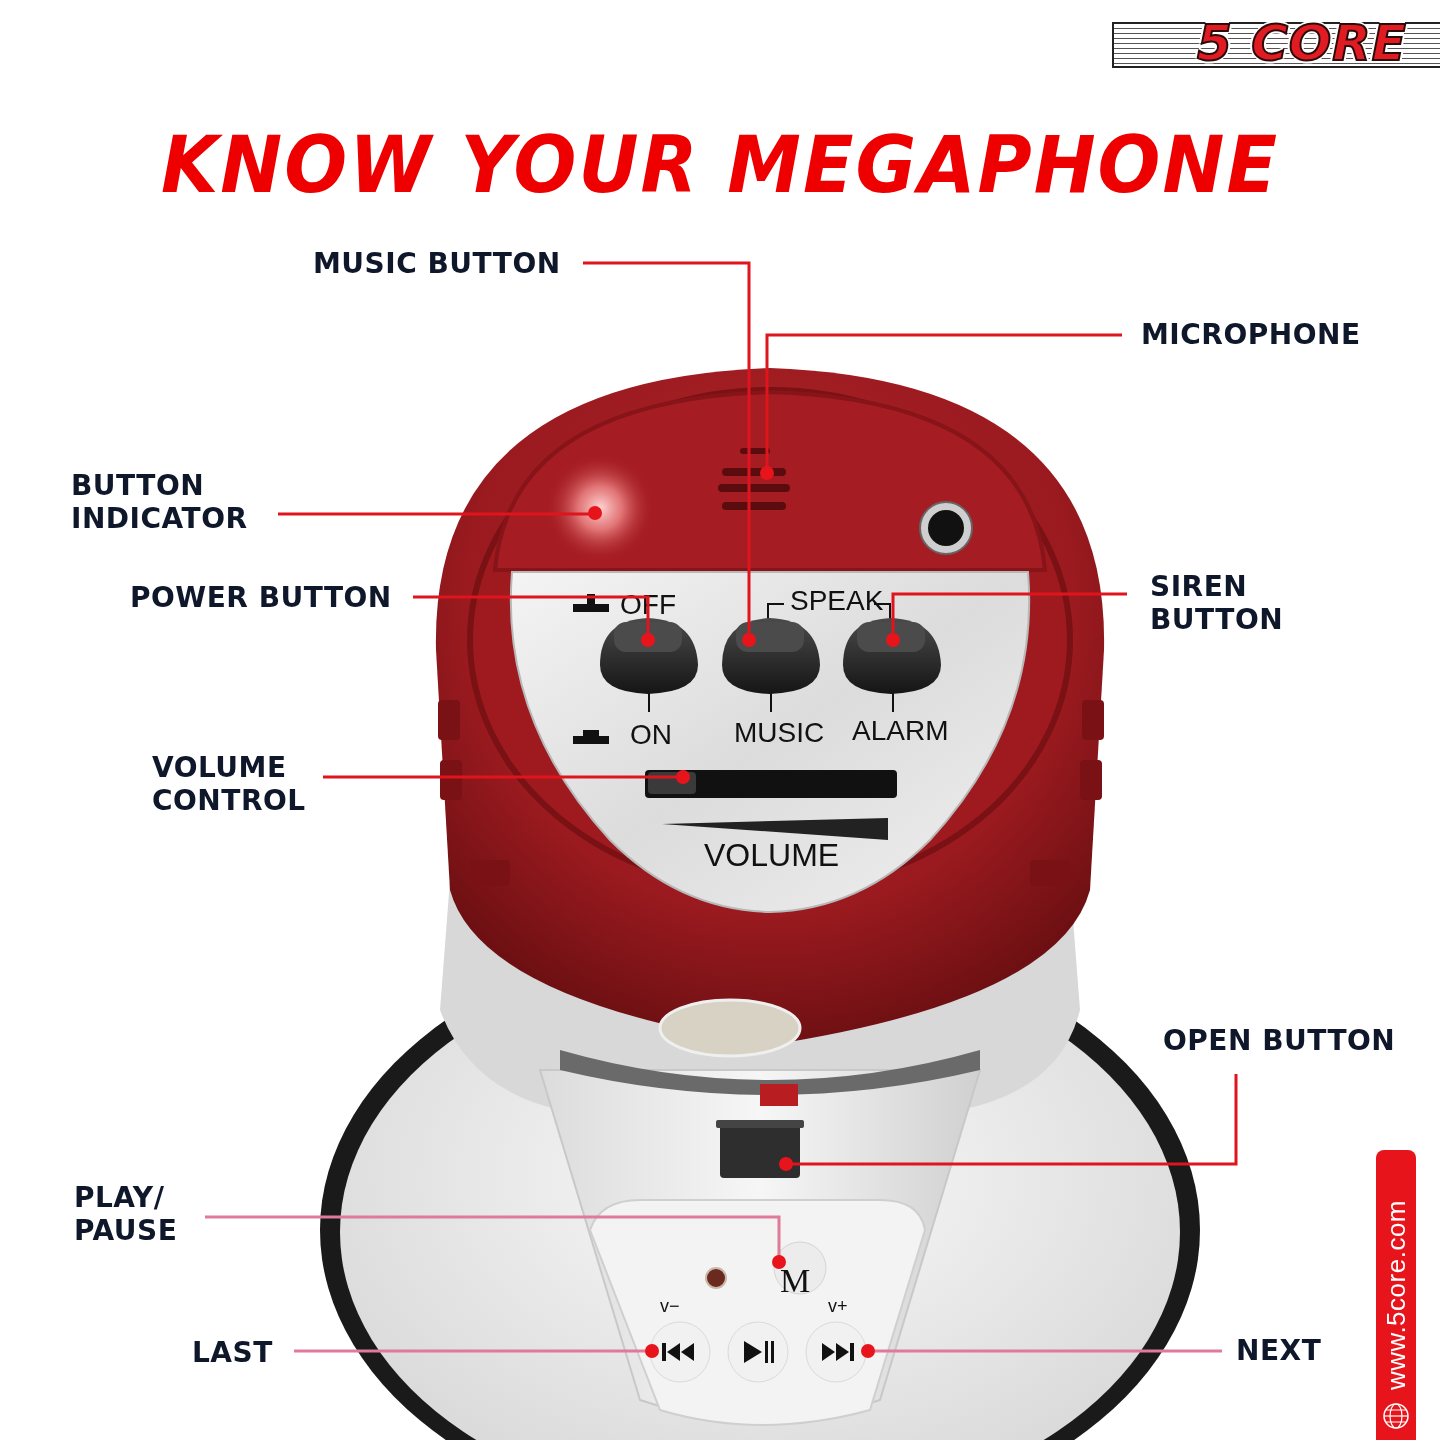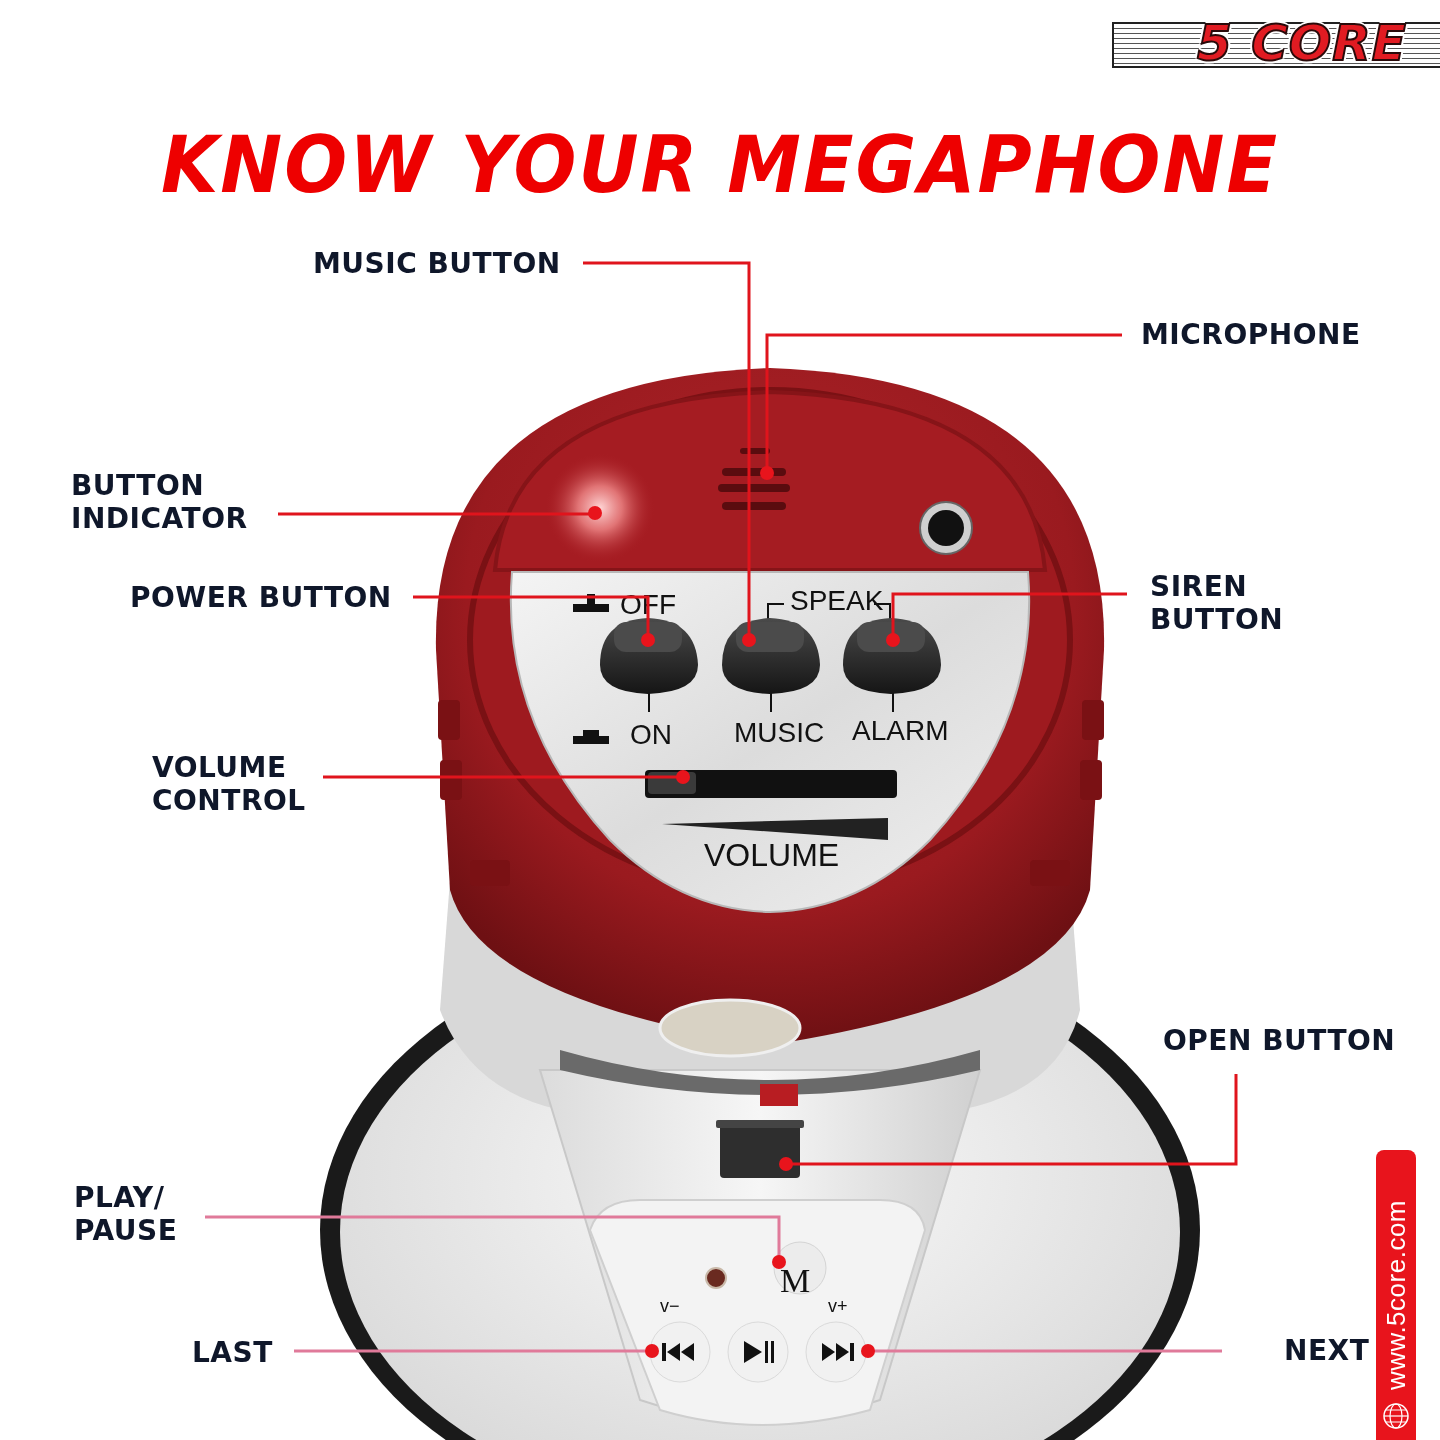--- a/index.html
+++ b/index.html
@@ -225,21 +225,21 @@
 <div class="label" style="left:152px; top:751px;">
   <span class="ln">VOLUME</span>
   <span class="ln">CONTROL</span>
 </div>
 <div class="label" style="left:1127px; top:1024px;margin-left:36px;">OPEN BUTTON</div>
 <div class="label" style="left:74px; top:1181px;">
   <span class="ln">PLAY/</span>
   <span class="ln">PAUSE</span>
 </div>
 <div class="label" style="left:192px; top:1336px;">LAST</div>
-<div class="label" style="left:1236px; top:1334px;margin-left:48px;">NEXT</div>
+<div class="label" style="left:1236px; top:1334px;">NEXT</div>
 
 <div class="side-banner">
   <div class="side-banner-text">www.5core.com</div>
   <svg class="globe-icon" viewBox="0 0 28 28">
     <circle cx="14" cy="14" r="12" fill="none" stroke="#fff" stroke-width="1.5"></circle>
     <ellipse cx="14" cy="14" rx="6" ry="12" fill="none" stroke="#fff" stroke-width="1.2"></ellipse>
     <line x1="2" y1="14" x2="26" y2="14" stroke="#fff" stroke-width="1.2"></line>
     <line x1="4" y1="8" x2="24" y2="8" stroke="#fff" stroke-width="1"></line>
     <line x1="4" y1="20" x2="24" y2="20" stroke="#fff" stroke-width="1"></line>
   </svg>

